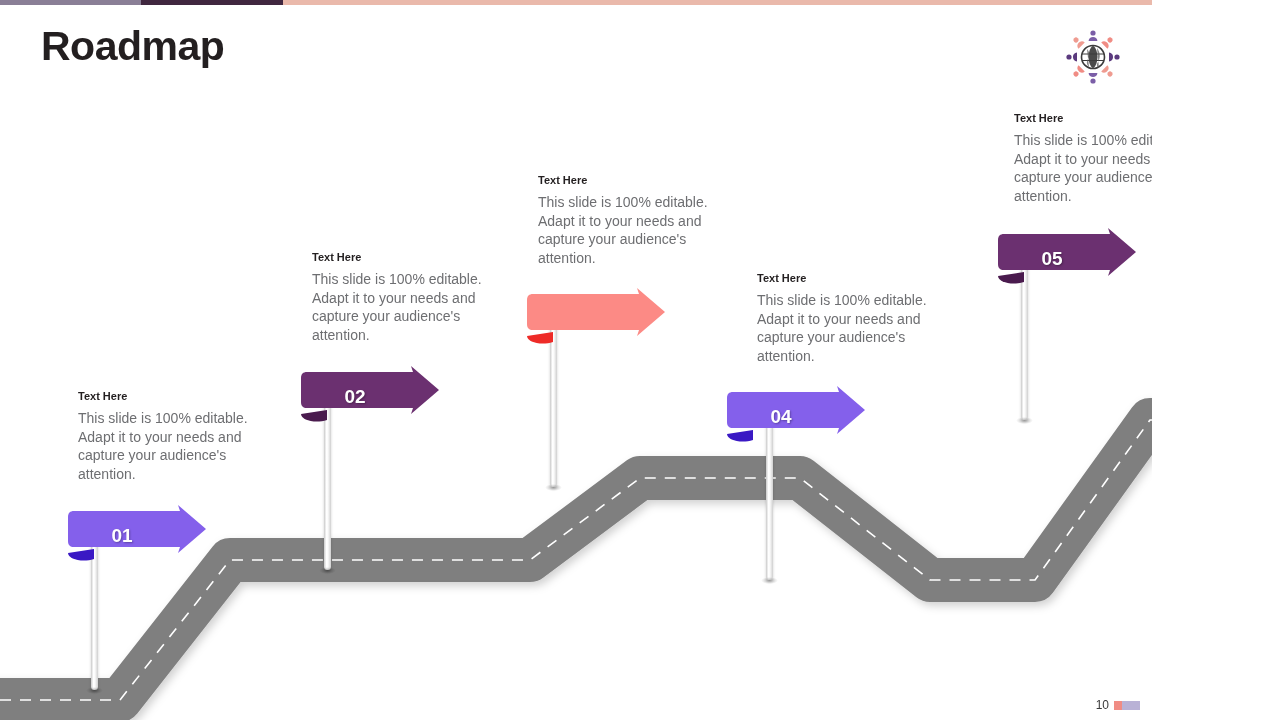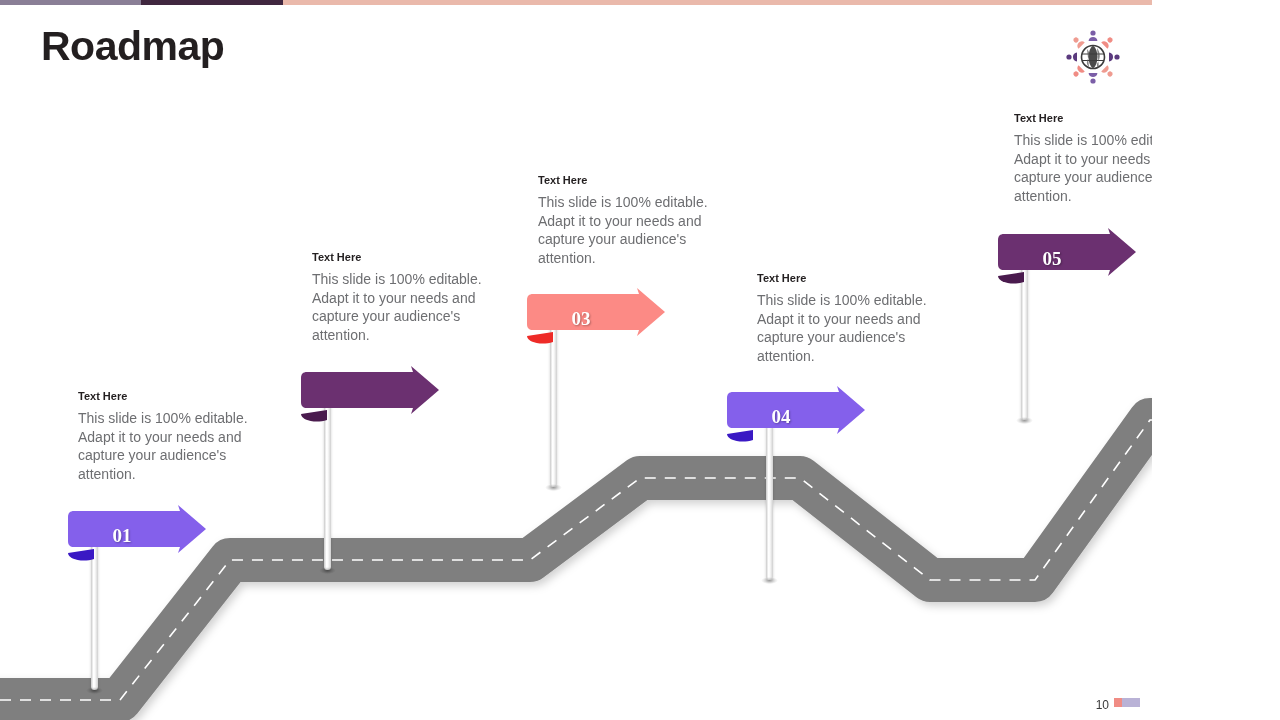--- a/index.html
+++ b/index.html
@@ -32,21 +32,21 @@
     letter-spacing: -0.5px;
     line-height: 1;
   }
 
   
   #logo { position: absolute; right: 26px; top: 24px; width: 66px; height: 66px; }
 
   
   #page-num-wrap {
     position: absolute; right: 12px; bottom: 8px;
-    display: flex; gap: 5px;
+    display: flex; align-items: center; gap: 5px;
   }
   #page-num { font-size: 12px; color: #3a3a3a; font-weight: normal; }
   #page-num-bar { display: flex; width: 26px; height: 9px; }
   #page-num-bar .a { width: 8px; background: #f08c84; }
   #page-num-bar .b { flex: 1; background: #b9b2d6; }
 
   
   #road-svg { position: absolute; left: 0; top: 0; width: 1280px; height: 720px; }
 
   
@@ -70,21 +70,21 @@
     box-shadow: 0 2px 3px rgba(0,0,0,0.18);
   }
   .pole::after {
     content: "";
     position: absolute; left: -5px; bottom: -4px;
     width: 17px; height: 7px;
     background: radial-gradient(ellipse at center, rgba(0,0,0,0.28) 0%, rgba(0,0,0,0) 70%);
   }
 
   
-  .flag { position: absolute; width: 134px; height: 62px; font-family: Liberation Serif, serif; }
+  .flag { position: absolute; width: 134px; height: 62px; }
   .flag svg { display: block; overflow: visible; }
   .flag-num {
     position: absolute;
     left: 0; top: 0;
     width: 108px; height: 62px;
     display: flex; align-items: center; justify-content: center;
     color: #ffffff;
     font-size: 19px;
     font-weight: bold;
     text-shadow: 1px 1px 2px rgba(0,0,0,0.30);
@@ -199,35 +199,35 @@
     <div class="ms-text" style="left:312px; top:251px;">
       <div class="ms-head">Text Here</div>
       <div class="ms-body">This slide is 100% editable. Adapt it to your needs and capture your audience's attention.</div>
     </div>
     <div class="pole" style="left:324px; top:400px; height:170px;"></div>
     <div class="flag" style="left:301px; top:366px;">
       <svg width="140" height="70" viewBox="0 0 140 70">
         <path d="M0 48 C0 54 14 58 26 54 L26 44 Z" fill="#4a1b4e"></path>
         <path d="M6 6 L112 6 L110 0 L138 24 L110 48 L112 42 L6 42 C2 42 0 40 0 36 L0 12 C0 8 2 6 6 6 Z" fill="#6b3070"></path>
       </svg>
+      <div class="flag-num">02</div>
     </div>
   </div>
 
   <div class="milestone">
     <div class="ms-text" style="left:538px; top:174px;">
       <div class="ms-head">Text Here</div>
       <div class="ms-body">This slide is 100% editable. Adapt it to your needs and capture your audience's attention.</div>
     </div>
     <div class="pole" style="left:550px; top:322px; height:165px;"></div>
     <div class="flag" style="left:527px; top:288px;">
       <svg width="140" height="70" viewBox="0 0 140 70">
         <path d="M0 48 C0 54 14 58 26 54 L26 44 Z" fill="#ee2b28"></path>
         <path d="M6 6 L112 6 L110 0 L138 24 L110 48 L112 42 L6 42 C2 42 0 40 0 36 L0 12 C0 8 2 6 6 6 Z" fill="#fc8a85"></path>
       </svg>
-      <div class="flag-num">03</div>
     </div>
   </div>
 
   <div class="milestone">
     <div class="ms-text" style="left:757px; top:272px;">
       <div class="ms-head">Text Here</div>
       <div class="ms-body">This slide is 100% editable. Adapt it to your needs and capture your audience's attention.</div>
     </div>
     <div class="pole" style="left:766px; top:420px; height:160px;"></div>
     <div class="flag" style="left:727px; top:386px;">

